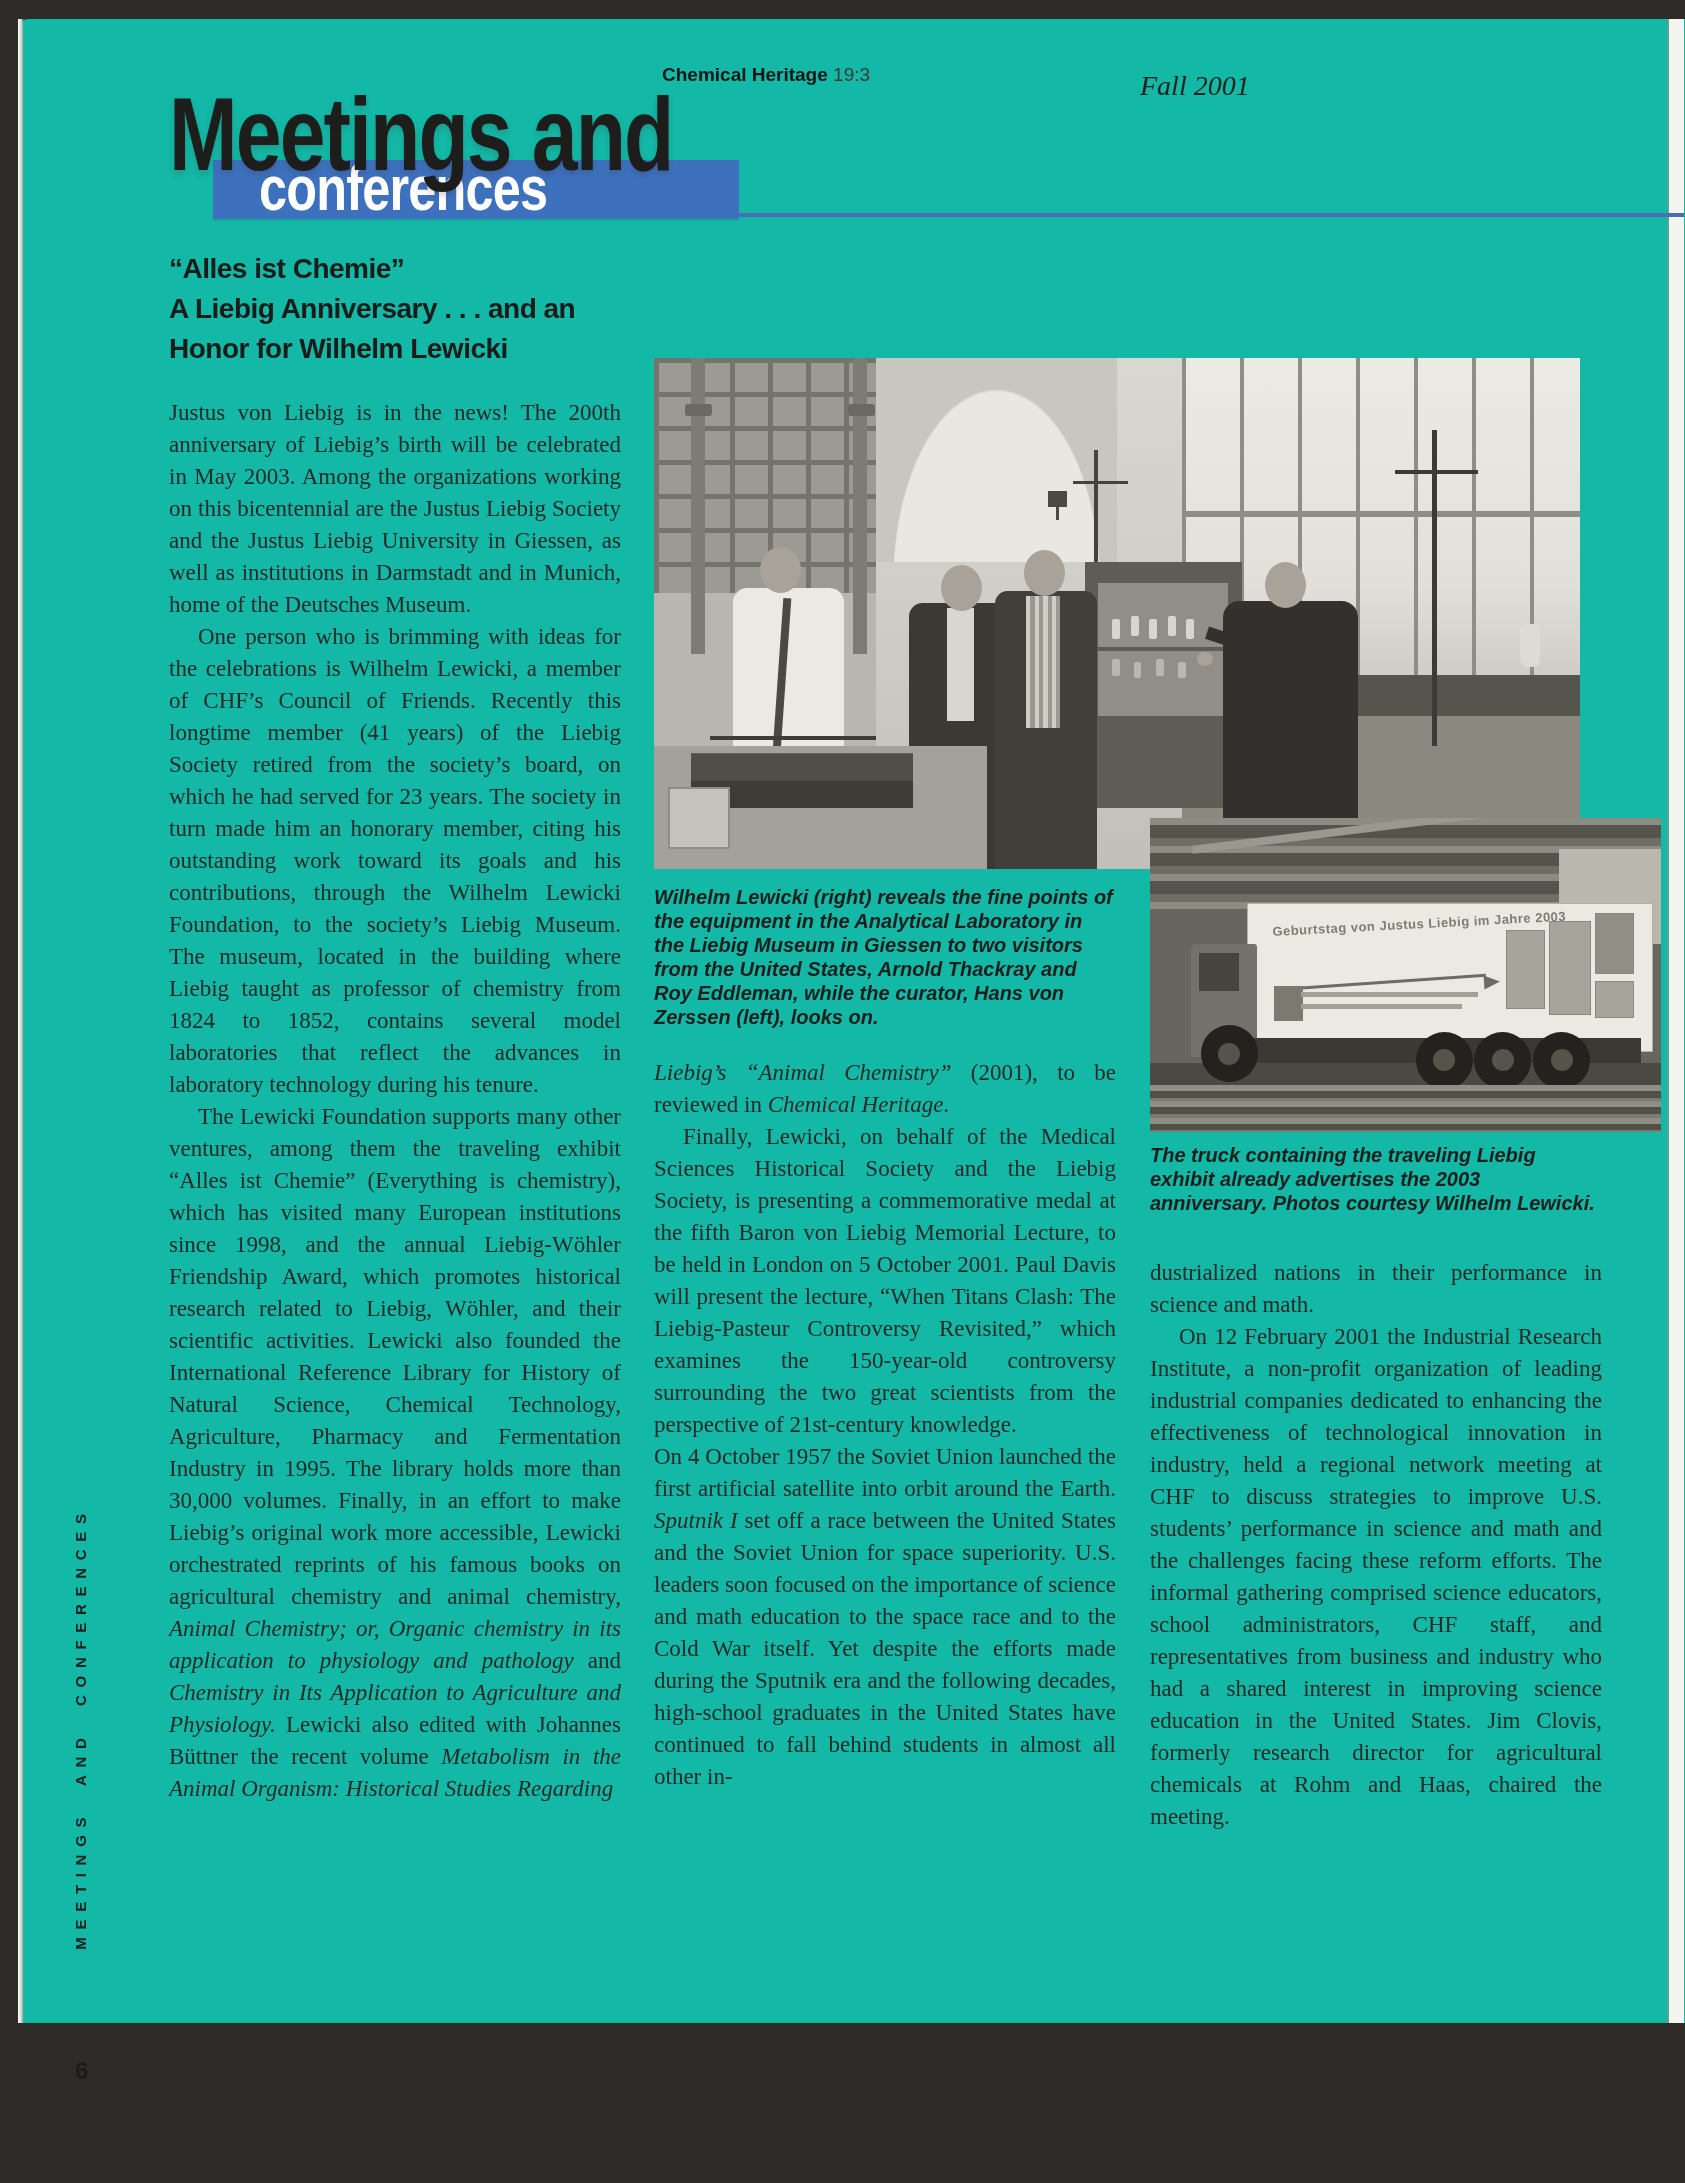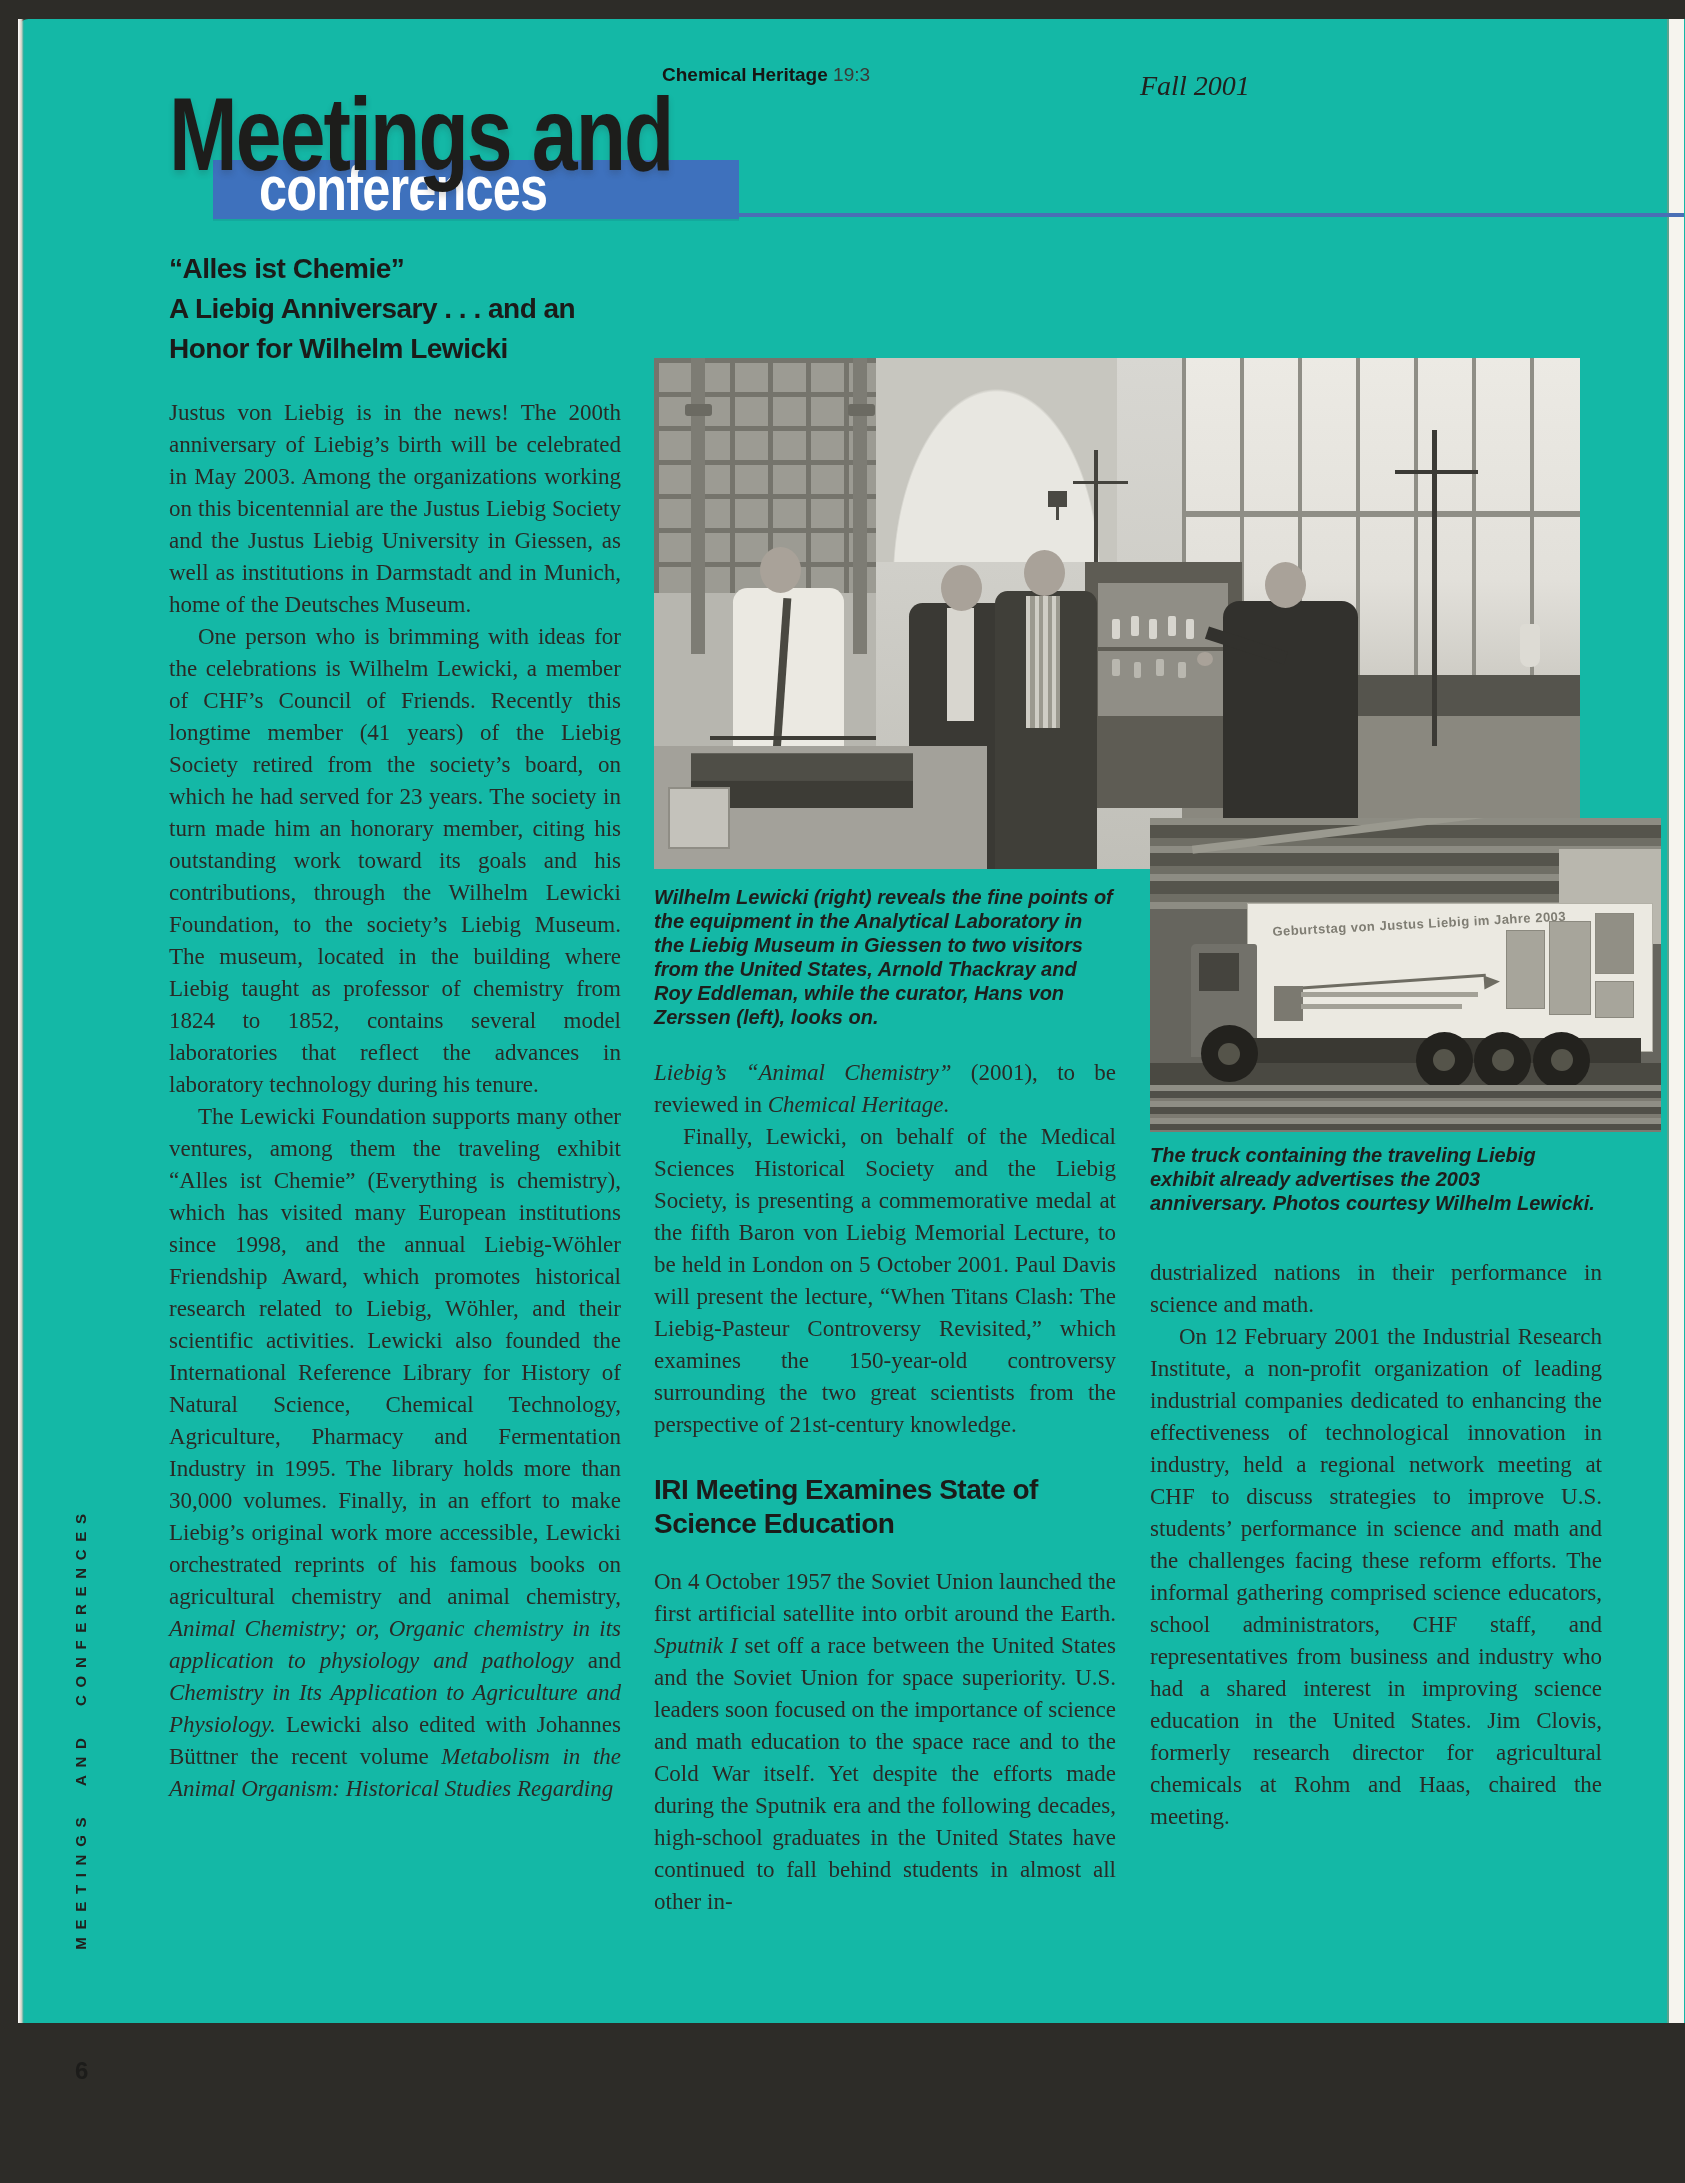--- a/index.html
+++ b/index.html
@@ -307,21 +307,20 @@
         <p class="para indent"><span>The Lewicki Foundation supports many other ventures, among them the traveling exhibit “Alles ist Chemie” (Everything is chemistry), which has visited many European institutions since 1998, and the annual Liebig-Wöhler Friendship Award, which promotes historical research related to Liebig, Wöhler, and their scientific activities. Lewicki also founded the International Reference Library for History of Natural Science, Chemical Technology, Agriculture, Pharmacy and Fermentation Industry in 1995. The library holds more than 30,000 volumes. Finally, in an effort to make Liebig’s original work more accessible, Lewicki orchestrated reprints of his famous books on agricultural chemistry and animal chemistry, </span><span class="it">Animal Chemistry; or, Organic chemistry in its application to physiology and pathology</span><span> and </span><span class="it">Chemistry in Its Application to Agriculture and Physiology.</span><span> Lewicki also edited with Johannes Büttner the recent volume </span><span class="it">Metabolism in the Animal Organism: Historical Studies Regarding</span></p>
       </div>
   </div>
 
   <div class="col" style="left:636px;top:866px;width:462px;">
     <div class="photo-caption caption-gap">Wilhelm Lewicki (right) reveals the fine points of the equipment in the Analytical Laboratory in the Liebig Museum in Giessen to two visitors from the United States, Arnold Thackray and Roy Eddleman, while the curator, Hans von Zerssen (left), looks on.</div>
     <div>
         <p class="para"><span class="it">Liebig’s “Animal Chemistry”</span><span> (2001), to be reviewed in </span><span class="it">Chemical Heritage</span><span>.</span></p>
         <p class="para indent"><span>Finally, Lewicki, on behalf of the Medical Sciences Historical Society and the Liebig Society, is presenting a commemorative medal at the fifth Baron von Liebig Memorial Lecture, to be held in London on 5 October 2001. Paul Davis will present the lecture, “When Titans Clash: The Liebig-Pasteur Controversy Revisited,” which examines the 150-year-old controversy surrounding the two great scientists from the perspective of 21st-century knowledge.</span></p>
       </div>
-    <div class="art-heading inflow">IRI Meeting Examines State of<br>Science Education</div>
     <div>
         <p class="para"><span>On 4 October 1957 the Soviet Union launched the first artificial satellite into orbit around the Earth. </span><span class="it">Sputnik I</span><span> set off a race between the United States and the Soviet Union for space superiority. U.S. leaders soon focused on the importance of science and math education to the space race and to the Cold War itself. Yet despite the efforts made during the Sputnik era and the following decades, high-school graduates in the United States have continued to fall behind students in almost all other in-</span></p>
       </div>
   </div>
 
   <div class="col" style="left:1132px;top:1124px;width:452px;">
     <div class="photo-caption caption-gap2">The truck containing the traveling Liebig exhibit already advertises the 2003 anniversary. Photos courtesy Wilhelm Lewicki.</div>
     <div>
         <p class="para"><span>dustrialized nations in their performance in science and math.</span></p>
         <p class="para indent"><span>On 12 February 2001 the Industrial Research Institute, a non-profit organization of leading industrial companies dedicated to enhancing the effectiveness of technological innovation in industry, held a regional network meeting at CHF to discuss strategies to improve U.S. students’ performance in science and math and the challenges facing these reform efforts. The informal gathering comprised science educators, school administrators, CHF staff, and representatives from business and industry who had a shared interest in improving science education in the United States. Jim Clovis, formerly research director for agricultural chemicals at Rohm and Haas, chaired the meeting.</span></p>

